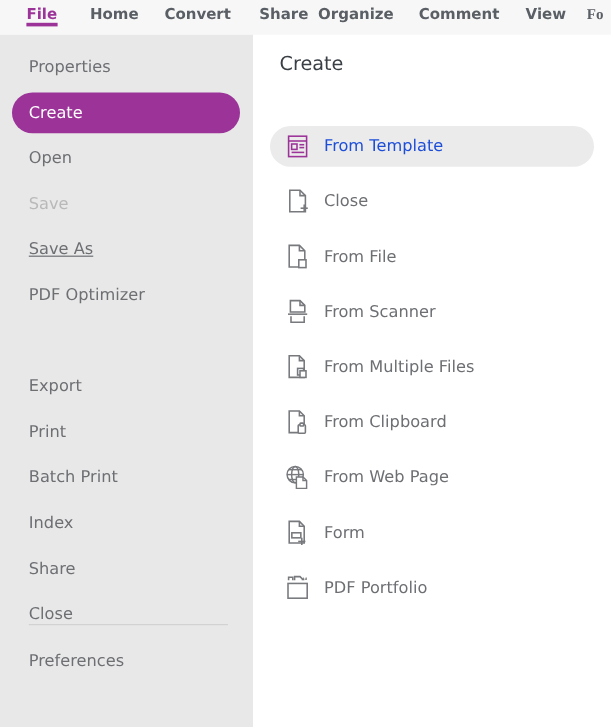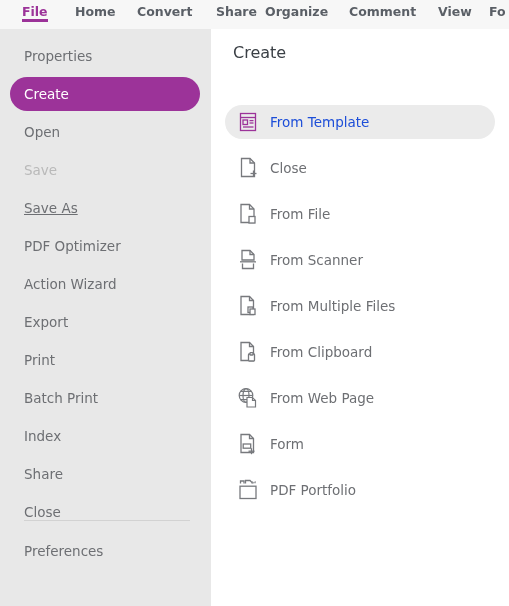--- a/index.html
+++ b/index.html
@@ -164,21 +164,21 @@
   </div>
   <div class="tab" style="position:absolute;left:265px;">
     <span>Organize</span>
   </div>
   <div class="tab" style="position:absolute;left:349px;">
     <span>Comment</span>
   </div>
   <div class="tab" style="position:absolute;left:438px;">
     <span>View</span>
   </div>
-  <div class="tab" style="position:absolute;left:489px;">
+  <div class="tab" style="position:absolute;left:489px;font-family:Liberation Serif, serif;">
     <span>Fo</span>
   </div>
 </div>
 
 <div id="sidebar">
   <div class="side-item" style="top:10px;">
     <span>Properties</span>
   </div>
   <div class="side-item active" style="top:48px;">
     <span>Create</span>
@@ -187,23 +187,20 @@
     <span>Open</span>
   </div>
   <div class="side-item disabled" style="top:124px;">
     <span>Save</span>
   </div>
   <div class="side-item" style="top:162px;text-decoration:underline;">
     <span>Save As</span>
   </div>
   <div class="side-item" style="top:200px;">
     <span>PDF Optimizer</span>
-  </div>
-  <div class="side-item" style="top:238px;">
-    <span>Action Wizard</span>
   </div>
   <div class="side-item" style="top:276px;">
     <span>Export</span>
   </div>
   <div class="side-item" style="top:314px;">
     <span>Print</span>
   </div>
   <div class="side-item" style="top:352px;">
     <span>Batch Print</span>
   </div>

